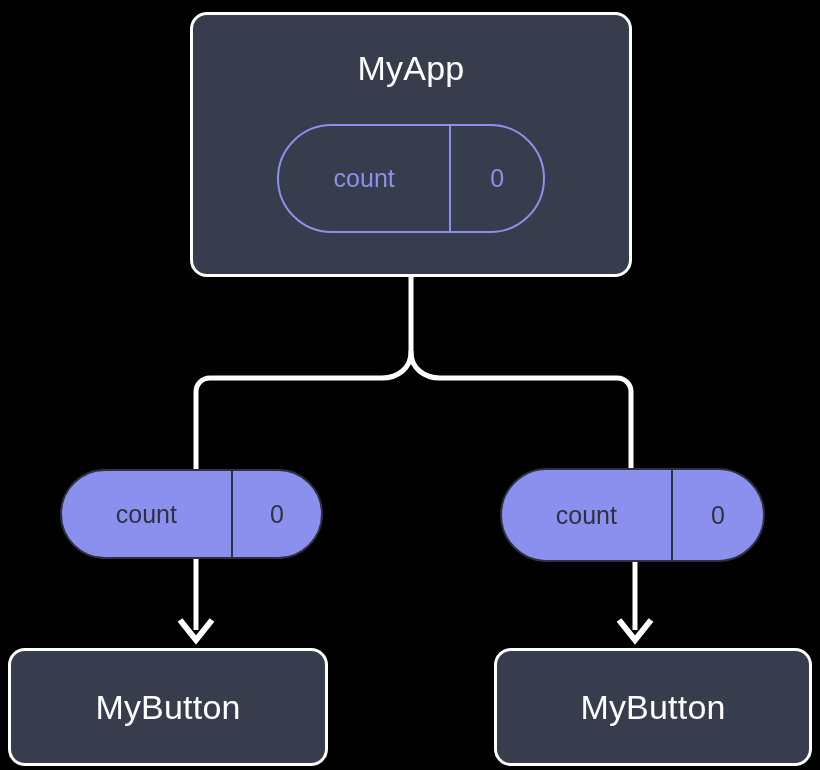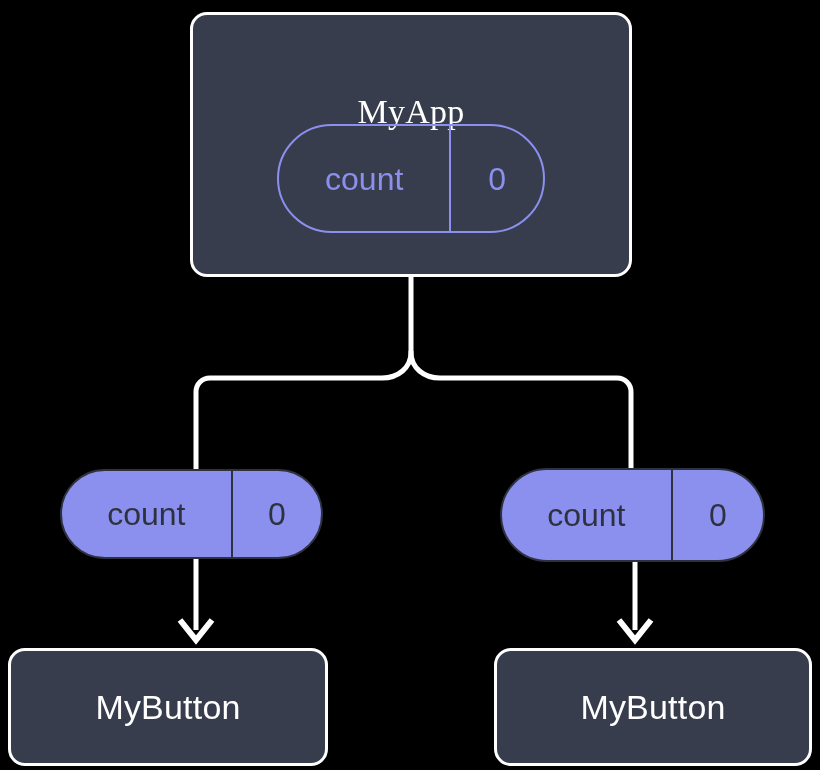--- a/index.html
+++ b/index.html
@@ -49,22 +49,21 @@
   }
 
   #box-myapp {
     left: 190px;
     top: 12px;
     width: 442px;
     height: 265px;
     justify-content: flex-start;
   }
   #box-myapp .comp-title {
-    margin-top: 80px;
-    font-family: Liberation Serif, serif;
+    margin-top: 36px;
   }
 
   #box-mybutton-left {
     left: 8px;
     top: 648px;
     width: 320px;
     height: 118px;
     justify-content: center;
   }
   #box-mybutton-right {
@@ -82,21 +81,21 @@
     display: flex;
     align-items: stretch;
     border-radius: 999px;
     overflow: hidden;
   }
   .pill .pill-key,
   .pill .pill-val {
     display: flex;
     align-items: center;
     justify-content: center;
-    font-size: 32px;
+    font-size: 25px;
     line-height: 1;
     white-space: nowrap;
   }
 
   
   .pill-outline {
     border: 2px solid #8b90ee;
     background: transparent;
   }
   .pill-outline .pill-key,

